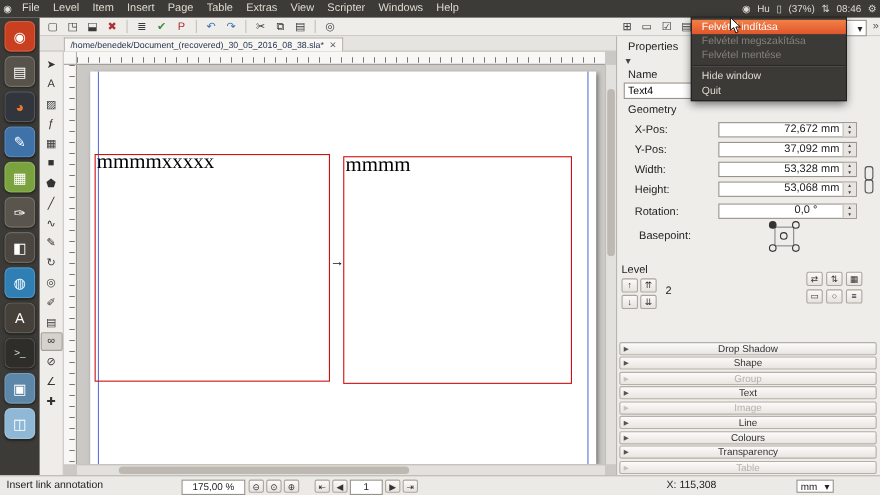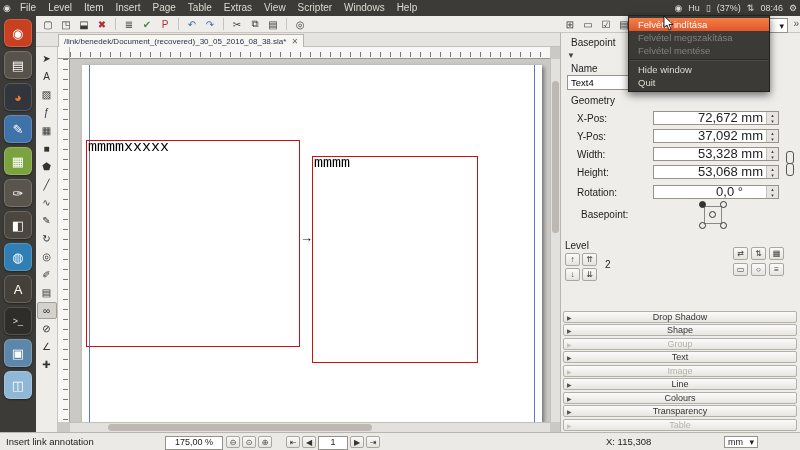--- a/index.html
+++ b/index.html
@@ -59,36 +59,36 @@
   .hruler{position:absolute;left:12px;top:0;right:10px;height:12px;background:#f8f7f5;border-bottom:1px solid #9a968f;box-sizing:border-box;}
   .hruler .ticks{position:absolute;left:0;right:0;bottom:1px;height:5px;
                  background:repeating-linear-gradient(90deg,#777 0 1px,transparent 1px 10px);}
   .vruler{position:absolute;left:0;top:12px;width:12px;bottom:10px;background:#f8f7f5;border-right:1px solid #9a968f;box-sizing:border-box;}
   .vruler .ticks{position:absolute;top:0;bottom:0;right:1px;width:5px;
                  background:repeating-linear-gradient(180deg,#777 0 1px,transparent 1px 10px);}
   .page{position:absolute;left:24px;top:18px;width:460px;height:357px;background:#fff;
         box-shadow:2px 2px 4px rgba(0,0,0,.45);}
   .mguide{position:absolute;top:0;bottom:0;width:1px;background:#5a77d6;}
   .tframe{position:absolute;border:1px solid #cf1010;box-sizing:border-box;
-          font-family:Liberation Mono, monospace;font-size:15px;line-height:14px;color:#000;padding-left:1px;}
+          font-family:Liberation Serif, serif;font-size:19px;line-height:14px;color:#000;padding-left:1px;}
   .linkarrow{position:absolute;font-size:13px;font-weight:bold;color:#111;}
   .vsb{position:absolute;right:0;top:12px;width:10px;bottom:10px;background:#e3e1dd;border-left:1px solid #c2beb8;box-sizing:border-box;}
   .vsb .thumb{position:absolute;top:6%;height:42%;left:1px;right:1px;background:#bdb9b2;border-radius:4px;}
   .hsb{position:absolute;left:12px;bottom:0;right:10px;height:10px;background:#e3e1dd;border-top:1px solid #c2beb8;box-sizing:border-box;}
   .hsb .thumb{position:absolute;left:8%;width:55%;top:1px;bottom:1px;background:#bdb9b2;border-radius:4px;}
 
   
   .props{right:0;top:33px;width:240px;height:399px;background:#efedea;border-left:1px solid #b9b5af;
          font-size:10px;box-sizing:border-box;}
   .props .lbl{position:absolute;white-space:nowrap;}
   .nameinput{position:absolute;left:6px;top:42px;width:108px;height:13px;background:#fff;
              border:1px solid #97928a;font-size:9.5px;padding:0 3px;font-family:"Liberation Sans",sans-serif;box-sizing:content-box;}
   .spin{position:absolute;left:92px;width:126px;height:14px;background:#fff;border:1px solid #97928a;
         display:flex;box-sizing:border-box;}
-  .spin .val{flex:1;text-align:right;padding-right:3px;font-size:13px;line-height:12px;}
+  .spin .val{flex:1;text-align:right;padding-right:3px;font-size:10px;line-height:12px;}
   .spin .btns{width:11px;border-left:1px solid #c5c1bb;display:flex;flex-direction:column;background:#e8e5e1;}
   .spin .btns span{flex:1;font-size:5px;line-height:6px;text-align:center;color:#444;}
   .chain{position:absolute;left:224px;top:116px;width:9px;height:30px;}
   .chain i{position:absolute;left:1px;width:6px;height:11px;border:1.5px solid #555;border-radius:3px;}
   .chain i.t{top:2px;} .chain i.b{top:14px;}
   .bp{position:absolute;left:138px;top:168px;width:28px;height:28px;}
   .bp .sq{position:absolute;left:5px;top:5px;right:5px;bottom:5px;border:1px solid #888;}
   .bp .dot{position:absolute;width:7px;height:7px;border:1.5px solid #333;border-radius:50%;background:#efedea;box-sizing:border-box;}
   .bp .dot.sel{background:#333;}
   .lvbtn{position:absolute;width:15px;height:13px;border:1px solid #aba79f;border-radius:2px;
@@ -220,21 +220,21 @@
   </div>
 
   <div class="abs layercombo">
     <span>Normal</span>
     <span>▾</span>
   </div>
   <span class="abs overflow">»</span>
 
   <div class="abs tabbar">
     <div class="tab">
-      <span>/link/benedek/Document_(recovered)_30_05_2016_08_38.sla*</span>
+      <span>/home/benedek/Document_(recovered)_30_05_2016_08_38.sla*</span>
       <span class="x">✕</span>
     </div>
   </div>
 
   <div class="abs toolcol">
     <span class="tool">➤</span>
     <span class="tool">A</span>
     <span class="tool">▨</span>
     <span class="tool">ƒ</span>
     <span class="tool">▦</span>
@@ -261,37 +261,37 @@
     <div class="vruler">
         <div class="ticks"></div>
       </div>
 
     <div class="page">
       <div class="mguide" style="left:7px;"></div>
       <div class="mguide" style="right:7px;"></div>
       <div class="tframe" style="left:4px;top:75px;width:214px;height:207px;">
         <span>mmmmxxxxx</span>
       </div>
-      <div class="tframe" style="left:230px;top:91px;width:166px;height:207px;">
+      <div class="tframe" style="left:230px;top:77px;width:208px;height:207px;">
         <span>mmmm</span>
       </div>
     </div>
 
     <span class="linkarrow" style="left:242px;top:183px;">→</span>
 
     <div class="vsb">
         <div class="thumb"></div>
       </div>
     <div class="hsb">
         <div class="thumb"></div>
       </div>
   </div>
 
   <div class="abs props">
-    <span class="lbl" style="left:10px;top:4px;">Basepoint</span>
+    <span class="lbl" style="left:10px;top:4px;">Properties</span>
     <span class="lbl" style="left:6px;top:18px;font-size:8px;color:#444;">▼</span>
     <span class="lbl" style="left:10px;top:30px;">Name</span>
     <input class="nameinput" readonly="" value="Text4" style="">
     <span class="lbl" style="left:10px;top:62px;">Geometry</span>
 
     <span class="lbl" style="left:16px;top:80px;">X-Pos:</span>
     <div class="spin" style="top:78px;">
       <span class="val">72,672 mm</span>
       <span class="btns">
           <span>▴</span>

